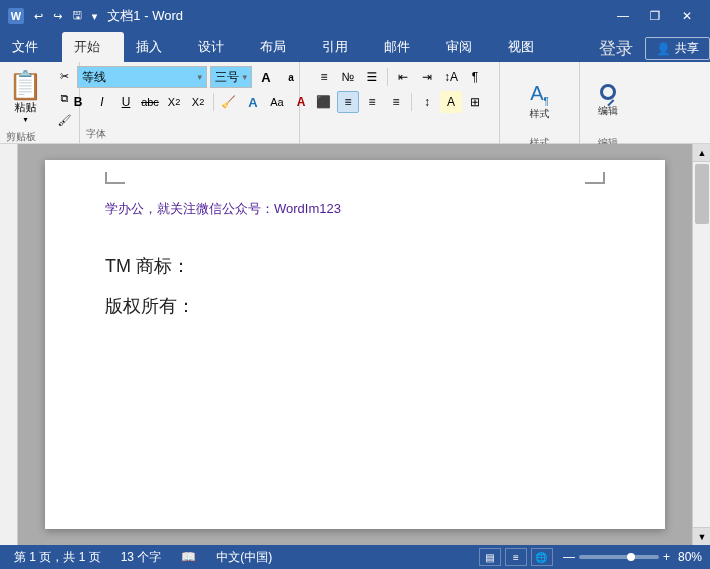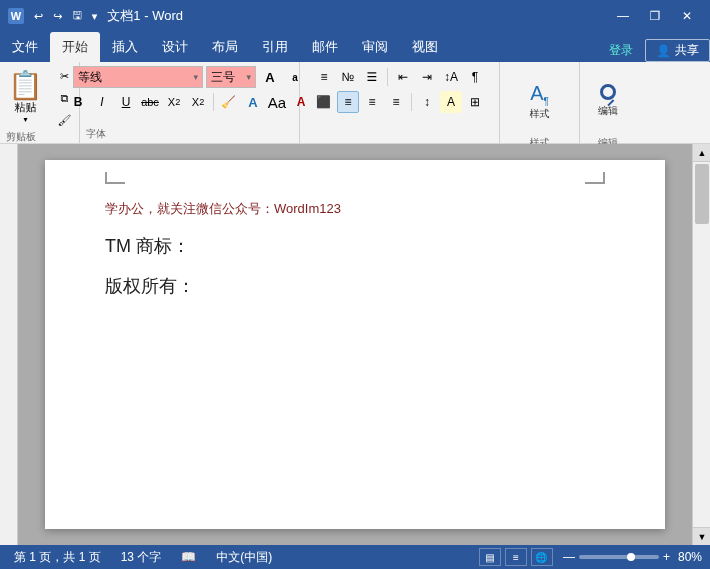--- a/index.html
+++ b/index.html
@@ -52,32 +52,32 @@
     .rg { display: flex; flex-direction: column; border-right: 1px solid #d0d0d0; padding: 4px 6px 2px 6px; }
     .rg-content { flex: 1; display: flex; align-items: center; gap: 2px; }
     .rg-label { font-size: 10px; color: #666; text-align: left; }
     .rg-col { display: flex; flex-direction: column; gap: 2px; }
     .paste-area { display: flex; flex-direction: column; align-items: center; cursor: pointer; padding: 2px; border-radius: 2px; }
 
     .rb { display: flex; align-items: center; justify-content: center; border: 1px solid transparent; border-radius: 2px; cursor: pointer; }
     .rb-22 { width: 22px; height: 22px; font-size: 12px; }
     .rb-24 { width: 24px; height: 20px; font-size: 11px; }
 
-    .font-dropdown { display: flex; align-items: center; border: 1px solid #bbb; background: #fca5a5; height: 22px; font-size: 12px; cursor: pointer; padding: 0 4px; }
+    .font-dropdown { display: flex; align-items: center; border: 1px solid #bbb; background: #7dd3fc; height: 22px; font-size: 12px; cursor: pointer; padding: 0 4px; }
     .font-dropdown .arrow { margin-left: auto; font-size: 9px; color: #666; }
 
     .sep-v { width: 1px; background: #d0d0d0; margin: 2px 2px; align-self: stretch; }
 
     .large-btn { display: flex; flex-direction: column; align-items: center; justify-content: center; cursor: pointer; border: 1px solid transparent; border-radius: 2px; padding: 2px 4px; min-width: 44px; height: 70px; }
     .large-btn-icon { font-size: 26px; }
     .large-btn-label { font-size: 10px; color: #333; }
 
     
     .ribbon-tabs { background: #2b579a; height: 30px; display: flex; align-items: flex-end; padding: 0; }
-    .rtab { color: white; font-size: 13px; padding: 4px 12px 4px 12px; cursor: pointer; height: 100%; display: flex; align-items: center; }
+    .rtab { color: white; font-size: 13px; padding: 4px 24px 4px 12px; cursor: pointer; height: 100%; display: flex; align-items: center; }
     .rtab.active { background: #f3f3f3; color: #333; border-radius: 3px 3px 0 0; }
 
     
     .dd-arrow { font-size: 8px; }
   </style>
 </head>
 <body>
 
 <div class="title-bar">
   <div class="title-bar-left">
@@ -101,21 +101,21 @@
   <div class="rtab">文件</div>
   <div class="rtab active">开始</div>
   <div class="rtab">插入</div>
   <div class="rtab">设计</div>
   <div class="rtab">布局</div>
   <div class="rtab">引用</div>
   <div class="rtab">邮件</div>
   <div class="rtab">审阅</div>
   <div class="rtab">视图</div>
   <div style="margin-left:auto; display:flex; align-items:center; padding-bottom:0; gap:4px;">
-    <div style="color:#5eead4; font-size:12px; padding:2px 8px; cursor:pointer;">登录</div>
+    <div style="color:#e5e5e5; font-size:17px; padding:2px 8px; cursor:pointer;">登录</div>
     <div style="color:white; font-size:12px; padding:2px 10px; border:1px solid rgba(255,255,255,0.6); cursor:pointer; border-radius:2px; display:flex; align-items:center; gap:4px;">
       <span>👤</span>
       <span>共享</span>
     </div>
   </div>
 </div>
 
 <div class="ribbon-full">
 
   <div class="rg" style="flex-direction:column; width:80px;">
@@ -143,41 +143,41 @@
   </div>
 
   <div class="rg" style="flex:1; max-width:220px;">
     <div class="rg-content" style="flex-direction:column; gap:3px;">
 
       <div style="display:flex; align-items:center; gap:3px;">
         <div class="font-dropdown" style="width:130px;">
           <span>等线</span>
           <span class="arrow dd-arrow">▾</span>
         </div>
-        <div class="font-dropdown" style="width:50px;">
+        <div class="font-dropdown" style="width:42px;">
           <span>三号</span>
           <span class="arrow dd-arrow">▾</span>
         </div>
         <div class="rb rb-22" style="font-size:13px; font-weight:bold;">A</div>
         <div class="rb rb-22" style="font-size:10px; font-weight:bold;">a</div>
       </div>
 
       <div style="display:flex; align-items:center; gap:2px;">
         <div class="rb rb-22" style="font-weight:bold;">B</div>
         <div class="rb rb-22" style="font-style:italic;">I</div>
         <div class="rb rb-22" style="text-decoration:underline;">U</div>
         <div class="rb rb-22">
             <span style="text-decoration:line-through; font-size:11px;">abc</span>
           </div>
         <div class="rb rb-22" style="font-size:11px;">X<sub>2</sub></div>
         <div class="rb rb-22" style="font-size:11px;">X<sup>2</sup></div>
         <div class="sep-v"></div>
         <div class="rb rb-22" style="font-size:12px;">🧹</div>
         <div class="rb rb-22" style="font-size:13px; color:#1e6fb5; font-weight:bold;">A</div>
-        <div class="rb rb-22" style="font-size:15px;">Aa</div>
+        <div class="rb rb-22" style="font-size:11px;">Aa</div>
         <div class="rb rb-22">
           <div style="display:flex; flex-direction:column; align-items:center;">
             <span style="font-size:12px; font-weight:bold; color:#a00;">A</span>
           </div>
         </div>
       </div>
     </div>
     <div class="rg-label">字体</div>
   </div>
 
@@ -236,21 +236,21 @@
 <div class="content-area">
 
   <div style="width:18px; background:#f0f0f0; border-right:1px solid #ccc;"></div>
 
   <div class="main-content" style="background:#ababab;">
     <div class="page">
 
       <div class="page-header-marker"></div>
       <div class="page-header-marker-right"></div>
 
-      <div style="margin-bottom:16px; font-size:13px; color:#7f1d1d;">
+      <div style="margin-bottom:36px; font-size:13px; color:#4c1d95;">
         <span>学办公，就关注微信公众号：WordIm123</span>
       </div>
 
       <div class="doc-line">
         <span>TM 商标：</span>
       </div>
       <div class="doc-line">
         <span>版权所有：</span>
       </div>
     </div>

